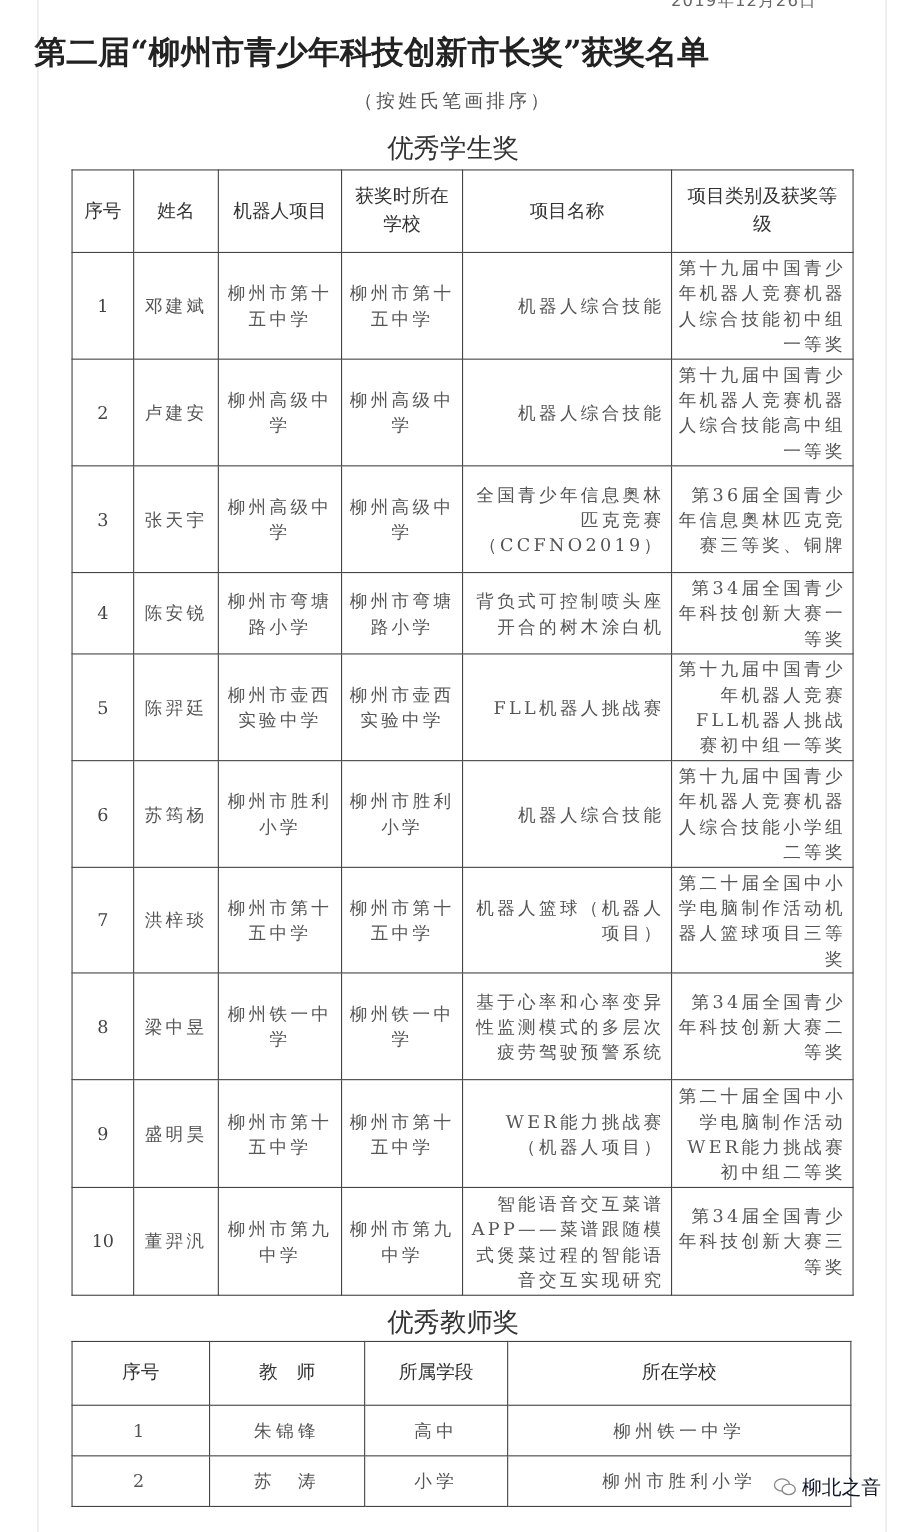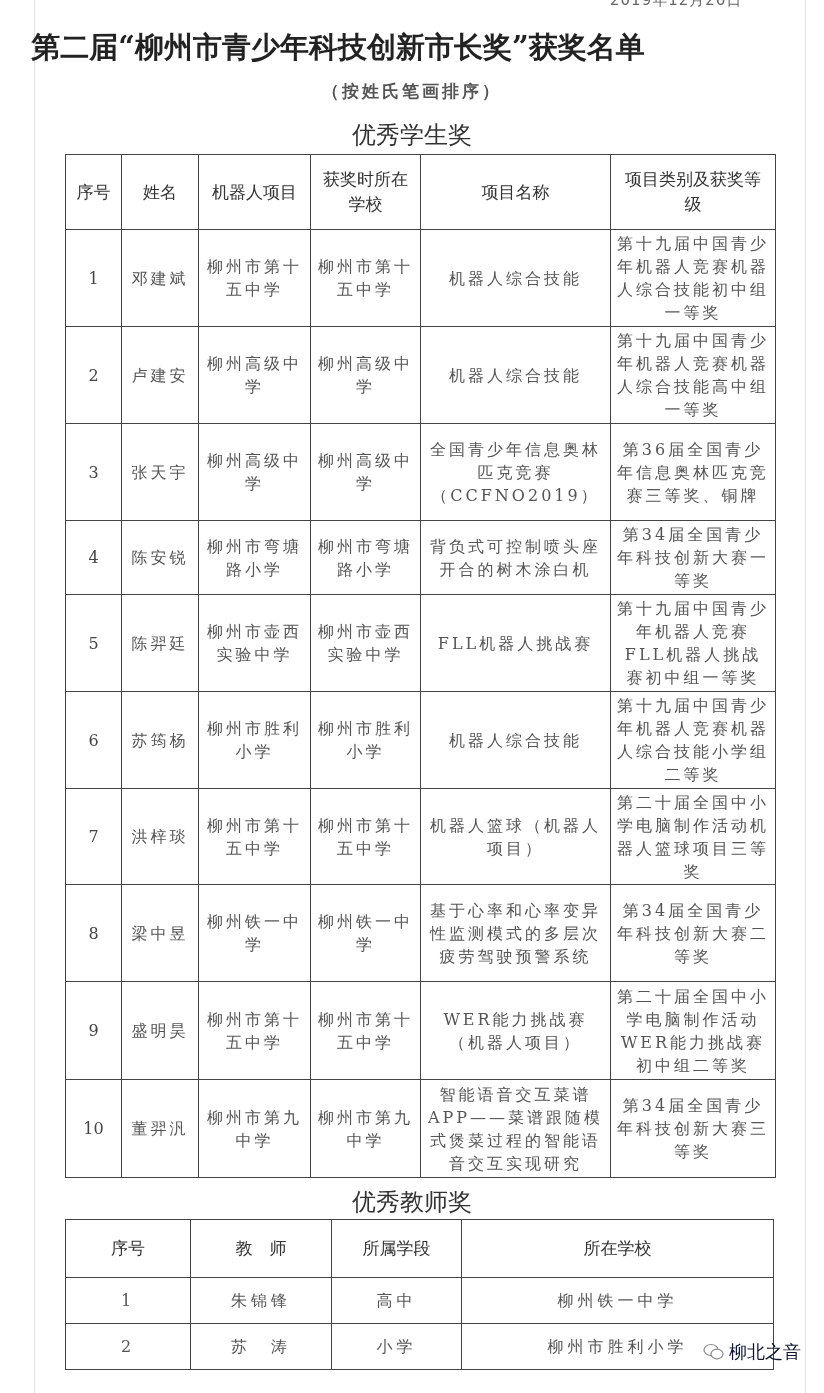--- a/index.html
+++ b/index.html
@@ -6,30 +6,30 @@
   body { width: 824px; height: 1393px; position: relative; overflow: hidden;
          font-family: "DejaVu Serif", "Liberation Serif", serif; color: #333; }
   .page-frame { position: absolute; left: 34px; top: 0; width: 772px; height: 1393px;
                 border-left: 1px solid #e2e2e2; border-right: 1px solid #e2e2e2; box-sizing: border-box; }
   .date-line { position: absolute; left: 610px; top: -9px; font-size: 15px; color: #666;
                font-family: "DejaVu Sans", sans-serif; letter-spacing: 1px; white-space: nowrap; }
   .title { position: absolute; left: 0; width: 676px; top: 28px; text-align: center;
            font-size: 29px; font-weight: bold; color: #222; letter-spacing: 0px;
            font-family: "DejaVu Serif", "Liberation Serif", serif; white-space: nowrap; }
   .subtitle { position: absolute; left: 0; width: 824px; top: 80px; text-align: center;
-              font-size: 17px; color: #555; letter-spacing: 3px; font-weight: bold; }
+              font-size: 17px; color: #555; letter-spacing: 3px; }
   .section-title { position: absolute; left: 0; width: 824px; text-align: center;
                    font-size: 24px; color: #333; font-family: "DejaVu Sans", sans-serif; }
   table { position: absolute; border-collapse: collapse; table-layout: fixed; }
   td, th { border: 1.5px solid #444; padding: 0 6px; vertical-align: middle; overflow: hidden; }
   th { font-weight: normal; font-size: 17px; color: #333; font-family: "DejaVu Sans", sans-serif;
        text-align: center; line-height: 25px; }
   td { font-size: 16px; color: #555; line-height: 23px; letter-spacing: 3px; }
   td.c { text-align: center; }
-  td.l { text-align: center; }
+  td.l { text-align: right; }
   td.num { font-size: 16px; color: #444; letter-spacing: 0; text-align: center; }
   #students { left: 65px; top: 154px; width: 710px; }
   #teachers { left: 65px; top: 1219px; width: 708px; }
   #teachers td { letter-spacing: 4px; color: #555; text-align: center; }
   .watermark { position: absolute; left: 703px; top: 1340px; display: flex; align-items: center;
                color: #0f172a; font-size: 18px; font-family: "DejaVu Sans", sans-serif; }
   .watermark svg { margin-right: 4px; }
 </style>
 </head>
 <body>

